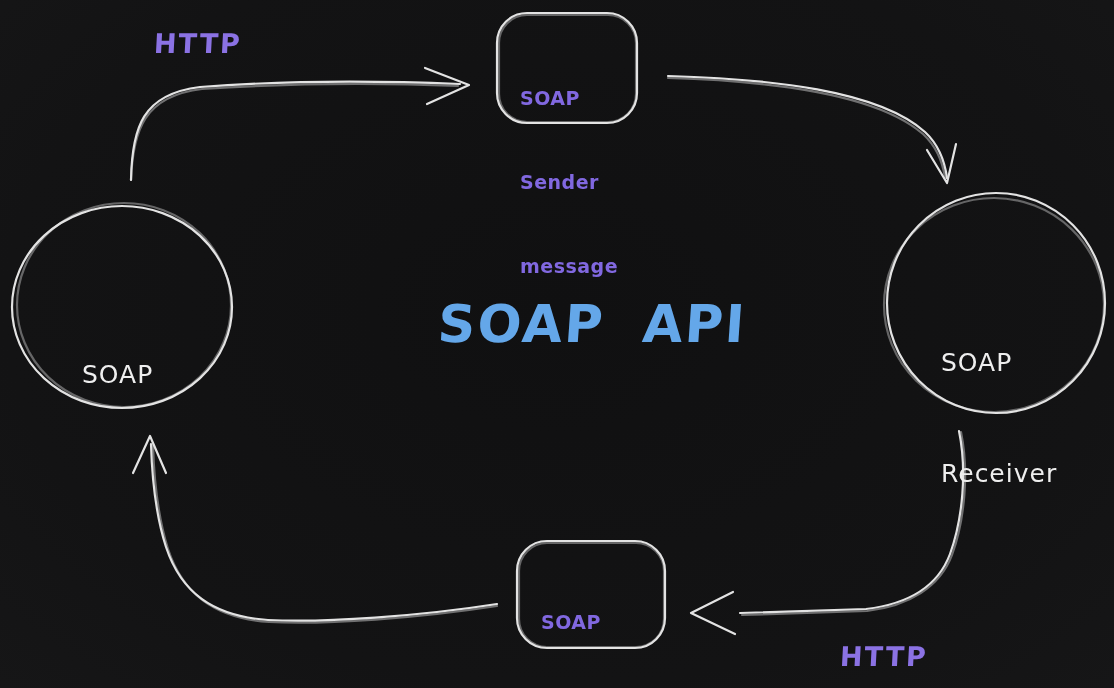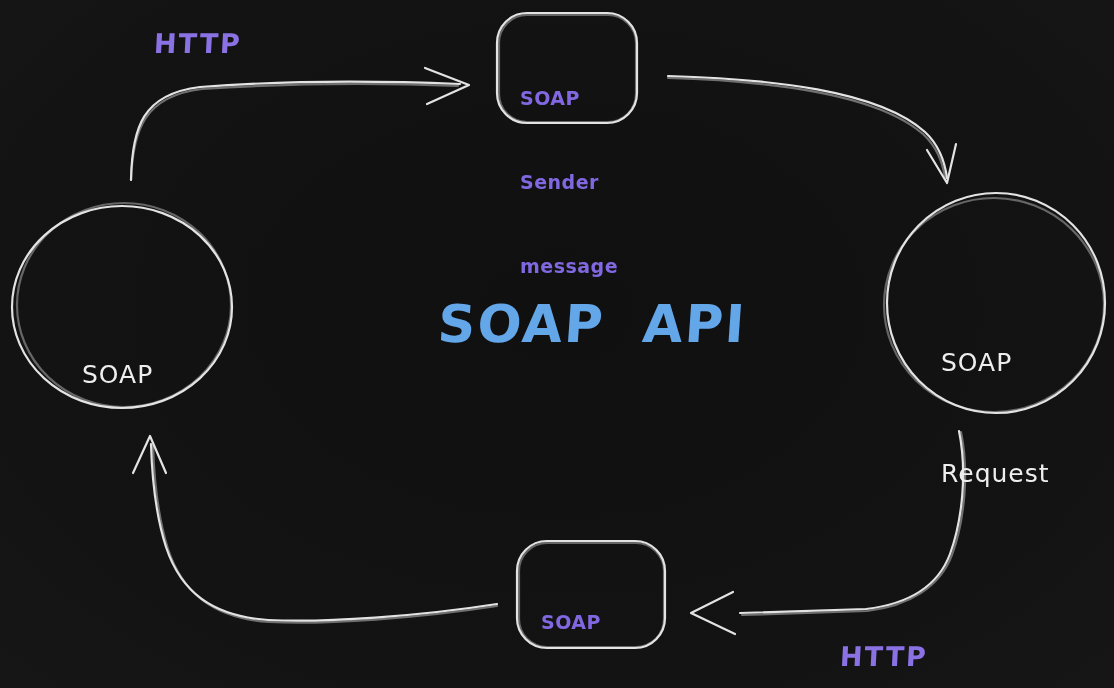--- a/index.html
+++ b/index.html
@@ -113,21 +113,21 @@
   </svg>
 
   <div class="txt title" style="left:438px; top:294px;">SOAP API</div>
 
   <div class="txt node-label" style="left:82px; top:282px;">
     <span>SOAP</span>
   </div>
 
   <div class="txt node-label" style="left:941px; top:270px;">
     <span>SOAP</span>
-    <span>Request</span>
+    <span>Receiver</span>
   </div>
 
   <div class="txt box-label" style="left:520px; top:28px;">
     <span>SOAP</span>
     <span>Sender</span>
     <span>message</span>
   </div>
 
   <div class="txt box-label" style="left:541px; top:552px;">
     <span>SOAP</span>

